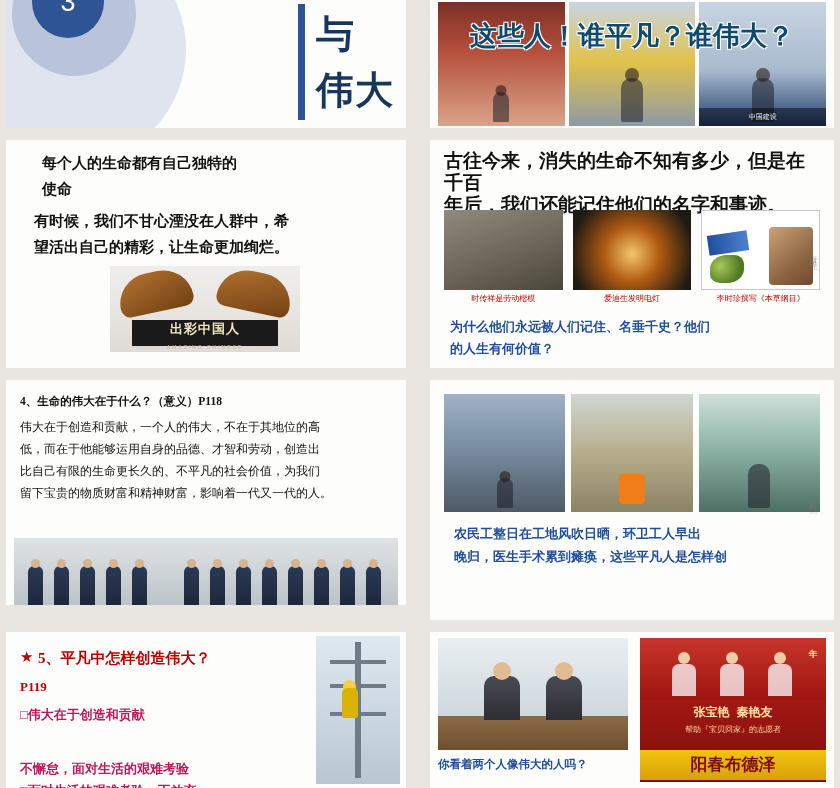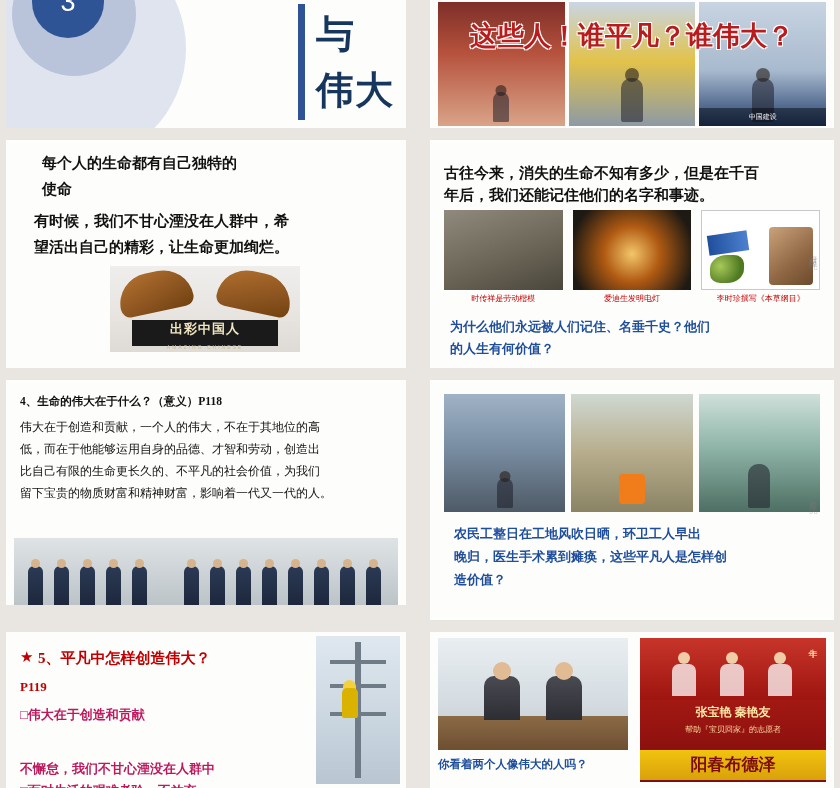--- a/index.html
+++ b/index.html
@@ -114,21 +114,21 @@
     color: #fff;
     font-size: 7px;
     line-height: 18px;
     text-align: center;
   }
   .s2 .headline {
     position: absolute;
     left: 8px; top: 18px;
     width: 388px;
     text-align: center;
-    color: #b91c1c;
+    color: #0c4a6e;
     font-size: 27px;
     font-weight: bold;
     font-family: "Liberation Serif", serif;
     text-shadow: 1px 1px 0 #fff, -1px -1px 0 #fff, 1px -1px 0 #fff, -1px 1px 0 #fff;
   }
 
   
   .blk-text {
     position: absolute;
     color: #111;
@@ -173,21 +173,21 @@
     display: block;
     font-size: 5px;
     letter-spacing: 2px;
     color: #c9b98a;
     font-weight: normal;
   }
 
   
   .s4 .t1 {
     left: 14px; top: 10px; width: 376px;
-    font-size: 15px; line-height: 22px; font-weight: bold; text-align: left; margin-top: 12px;
+    font-size: 19px; line-height: 22px; font-weight: bold; text-align: left;
   }
   .s4 .cardrow {
     position: absolute;
     left: 14px; top: 70px;
     width: 376px; height: 96px;
     display: flex;
     gap: 10px;
   }
   .s4 .card { flex: 1; position: relative; }
   .card-img { position: absolute; left: 0; top: 0; right: 0; bottom: 16px; overflow: hidden; }
@@ -380,21 +380,21 @@
     background: rgba(255,255,255,0.75); border-radius: 7px 7px 0 0;
   }
   .pf-head {
     position: absolute; width: 12px; height: 12px; border-radius: 50%;
     background: #f0cda6;
   }
   .poster-names {
     position: absolute; left: 0; right: 0; top: 66px;
     text-align: center; color: #ffe9a8;
     font-size: 12px; font-weight: bold;
-    font-family: Liberation Serif, serif;
+    font-family: Liberation Mono, monospace;
   }
   .poster-sub {
     position: absolute; left: 0; right: 0; top: 86px;
     text-align: center; color: #ffd9a0;
     font-size: 8px; line-height: 12px;
     font-family: "Liberation Serif", serif;
   }
   .poster-band {
     position: absolute; left: 0; right: 0; bottom: 2px; height: 30px;
     background: linear-gradient(180deg,#f1c40f 0%,#d9a10a 100%);
@@ -548,31 +548,30 @@
       <div class="ph w-b">
         <div class="vest"></div>
       </div>
       <div class="ph w-c">
         <div class="ph-figure"></div>
       </div>
     </div>
     <div class="q">
       <div>农民工整日在工地风吹日晒，环卫工人早出</div>
       <div>晚归，医生手术累到瘫痪，这些平凡人是怎样创</div>
-      <div>造价值？</div>
     </div>
   </div>
 
   <div class="slide s7">
     <div class="star">★</div>
     <div class="blk-text h">5、平凡中怎样创造伟大？</div>
     <div class="blk-text p">P119</div>
     <div class="blk-text li li1">□伟大在于创造和贡献</div>
     <div class="blk-text li li2">□面对生活的艰难考验，不放弃、</div>
-    <div class="blk-text li li2b">不懈怠，我们不甘心湮没在人群中</div>
+    <div class="blk-text li li2b">不懈怠，面对生活的艰难考验</div>
     <div class="tower">
       <div class="tower-pole"></div>
       <div class="tower-arm" style="top:24px"></div>
       <div class="tower-arm" style="top:48px"></div>
       <div class="tower-arm" style="top:76px"></div>
       <div class="tower-helmet"></div>
       <div class="tower-worker"></div>
     </div>
   </div>
 

